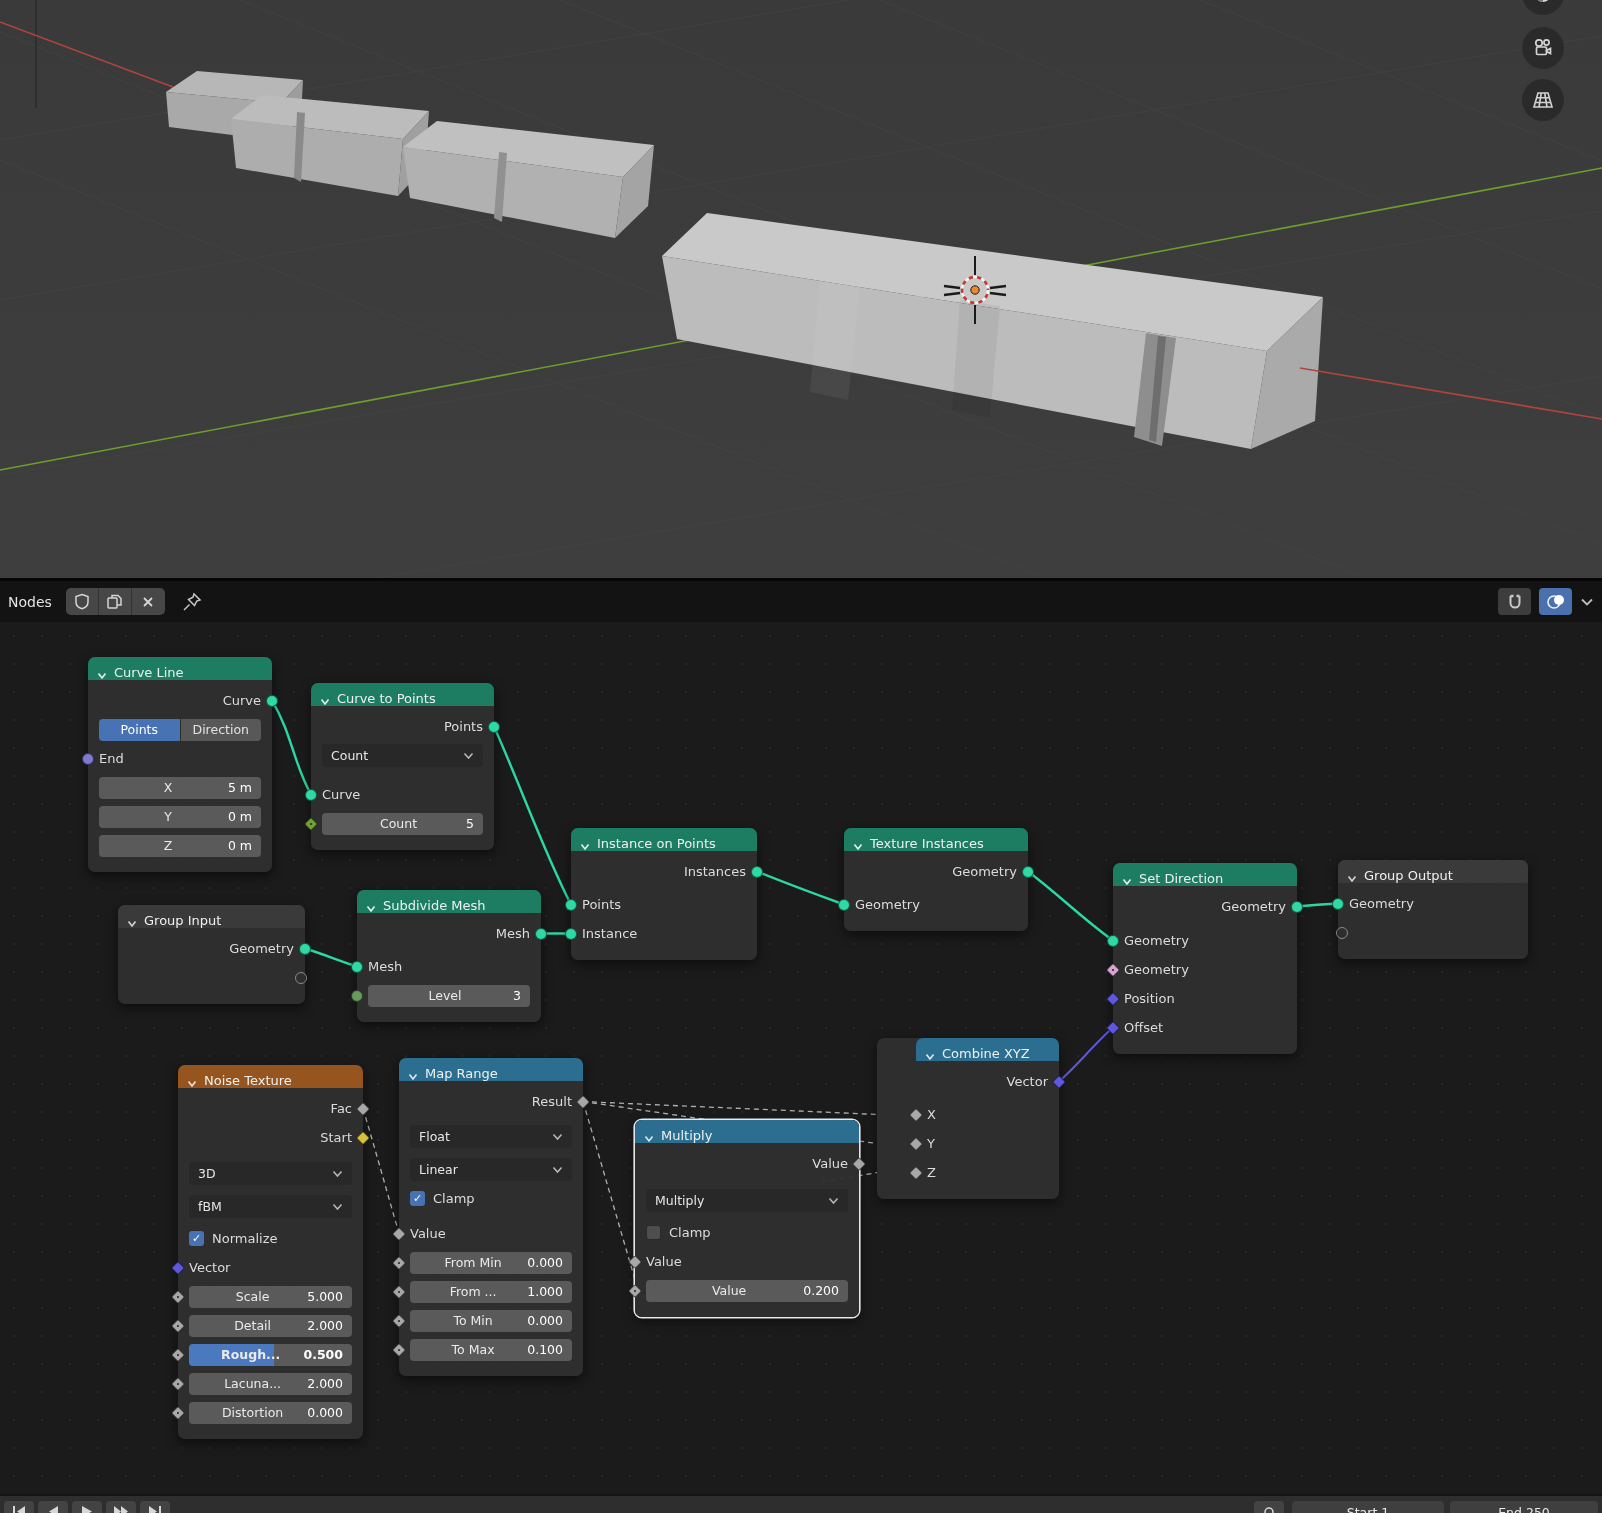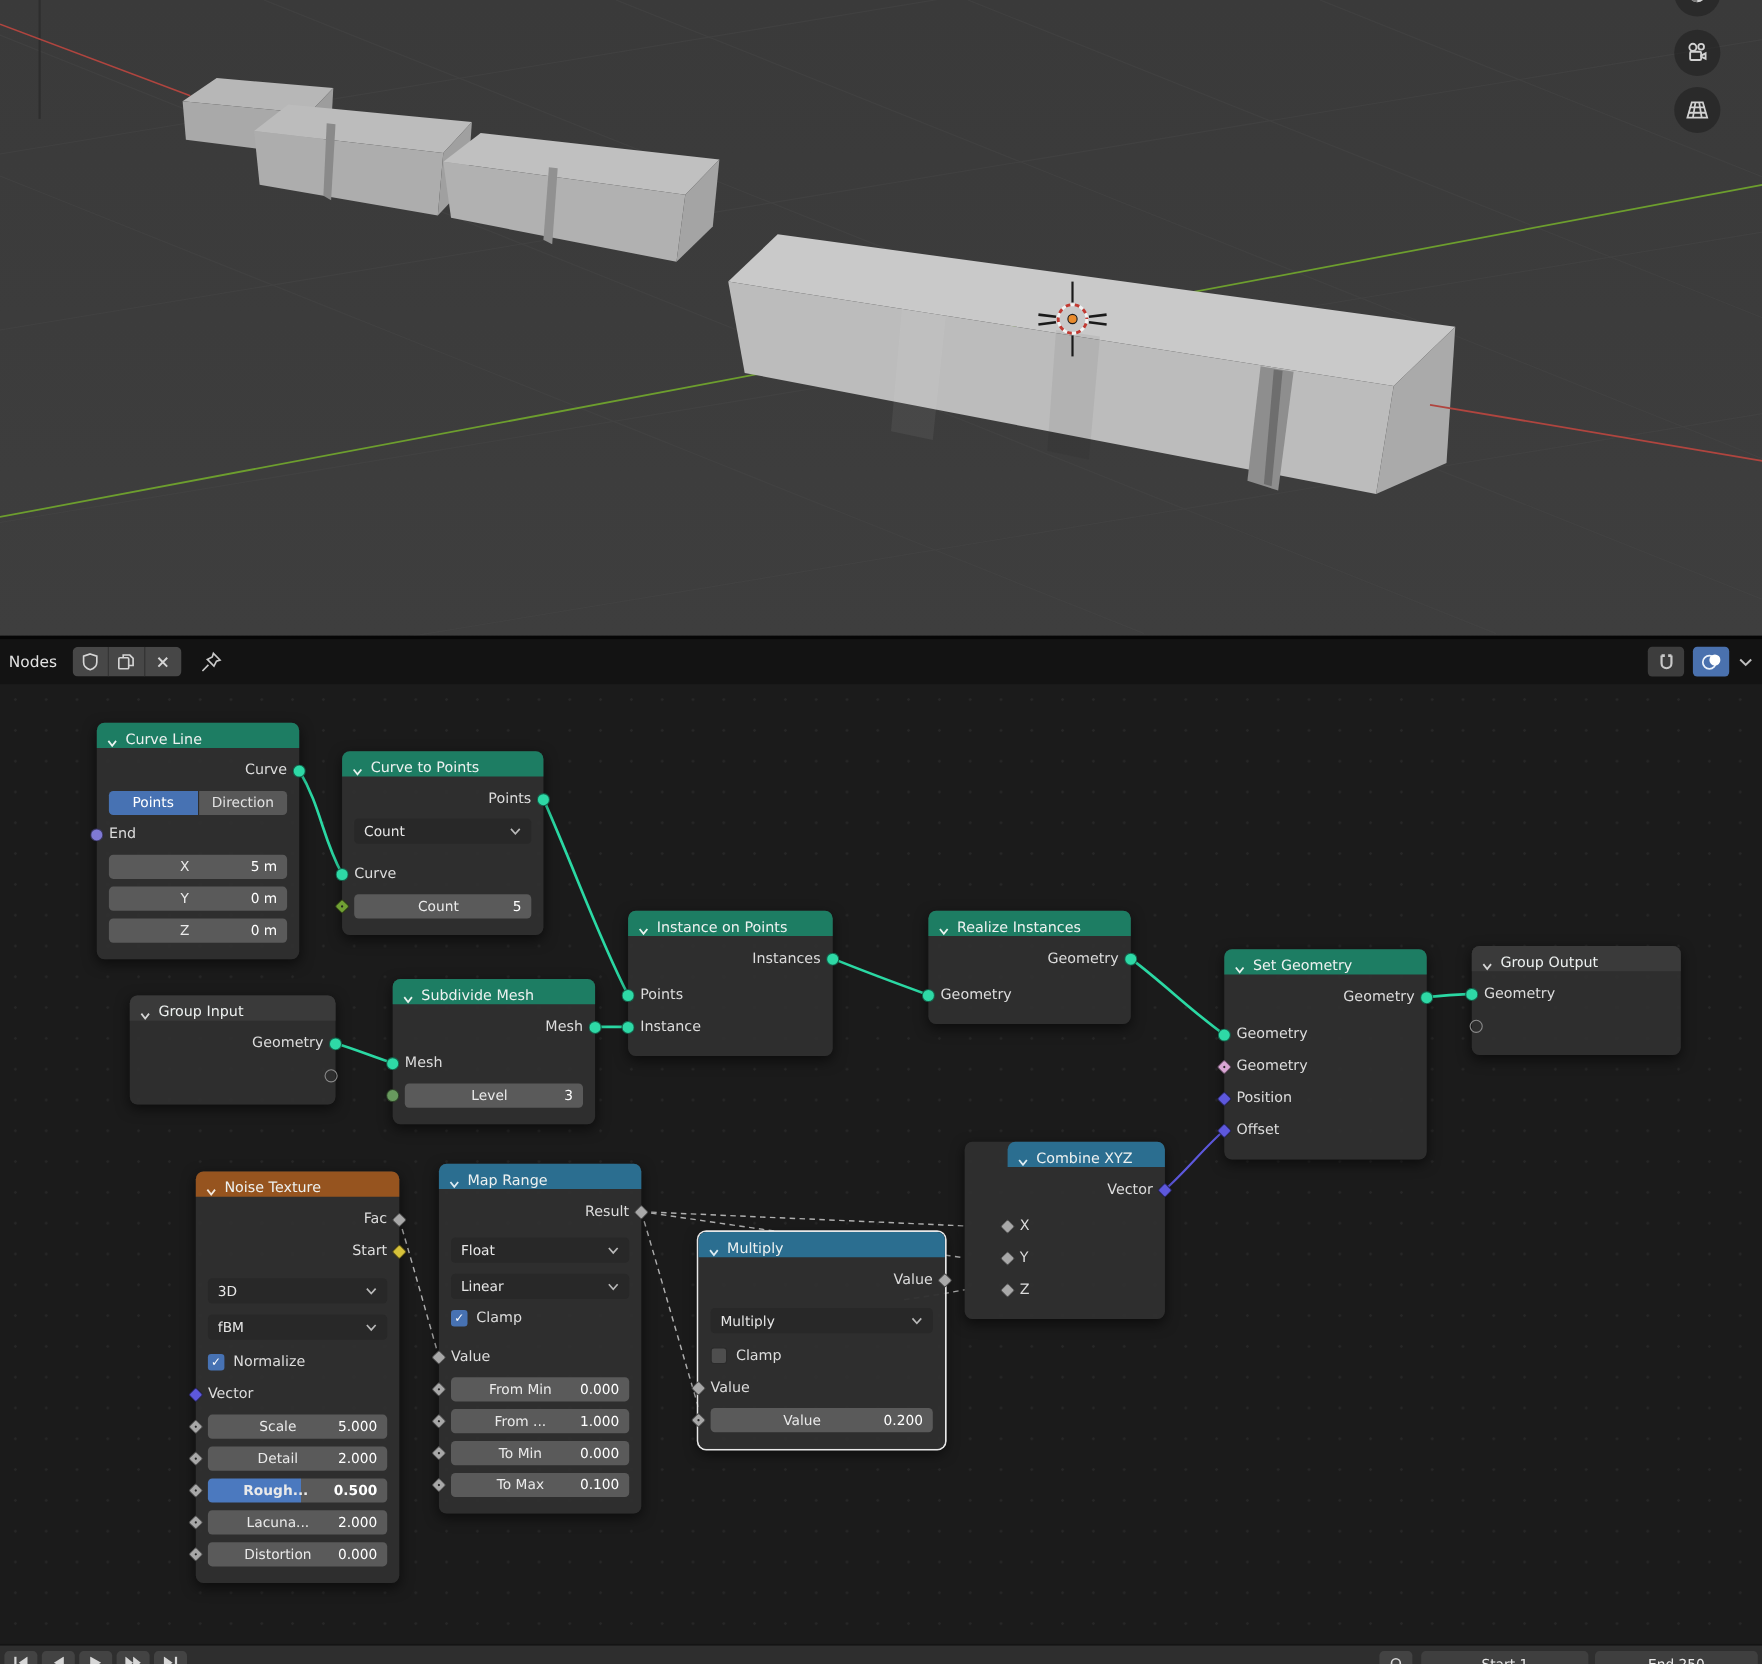--- a/index.html
+++ b/index.html
@@ -342,40 +342,40 @@
           <span class="sock circle left c-geo"></span>
         </div>
     </div>
   </div>
 
   <div class="node" style="left:844px; top:206px; width:184px;">
     <div class="nhdr hdr-geo">
       <svg width="10" height="8" viewBox="0 0 10 8" fill="none" stroke="#e8f2ee" stroke-width="1.6">
           <path d="M1.5 1.5L5 6l3.5-4.5"></path>
         </svg>
-      <span>Realize Instances</span>
+      <span>Texture Instances</span>
     </div>
     <div class="nbody">
       <div class="row rout">
           <span class="lbl">Geometry</span>
           <span class="sock circle right c-geo"></span>
         </div>
       <div class="row" style="margin-top:4px;">
           <span class="lbl">Geometry</span>
           <span class="sock circle left c-geo"></span>
         </div>
     </div>
   </div>
 
   <div class="node" style="left:1113px; top:241px; width:184px;">
     <div class="nhdr hdr-geo">
       <svg width="10" height="8" viewBox="0 0 10 8" fill="none" stroke="#e8f2ee" stroke-width="1.6">
           <path d="M1.5 1.5L5 6l3.5-4.5"></path>
         </svg>
-      <span>Set Geometry</span>
+      <span>Set Direction</span>
     </div>
     <div class="nbody">
       <div class="row rout">
           <span class="lbl">Geometry</span>
           <span class="sock circle right c-geo"></span>
         </div>
       <div class="row" style="margin-top:5px;">
           <span class="lbl">Geometry</span>
           <span class="sock circle left c-geo"></span>
         </div>

